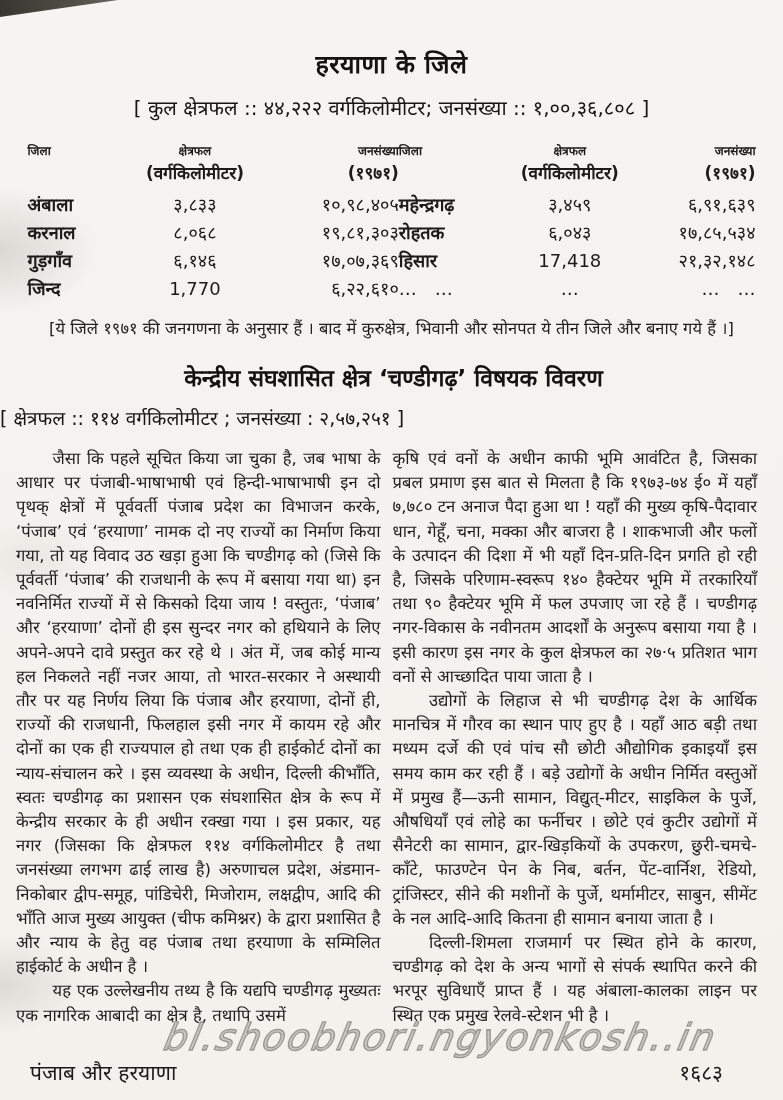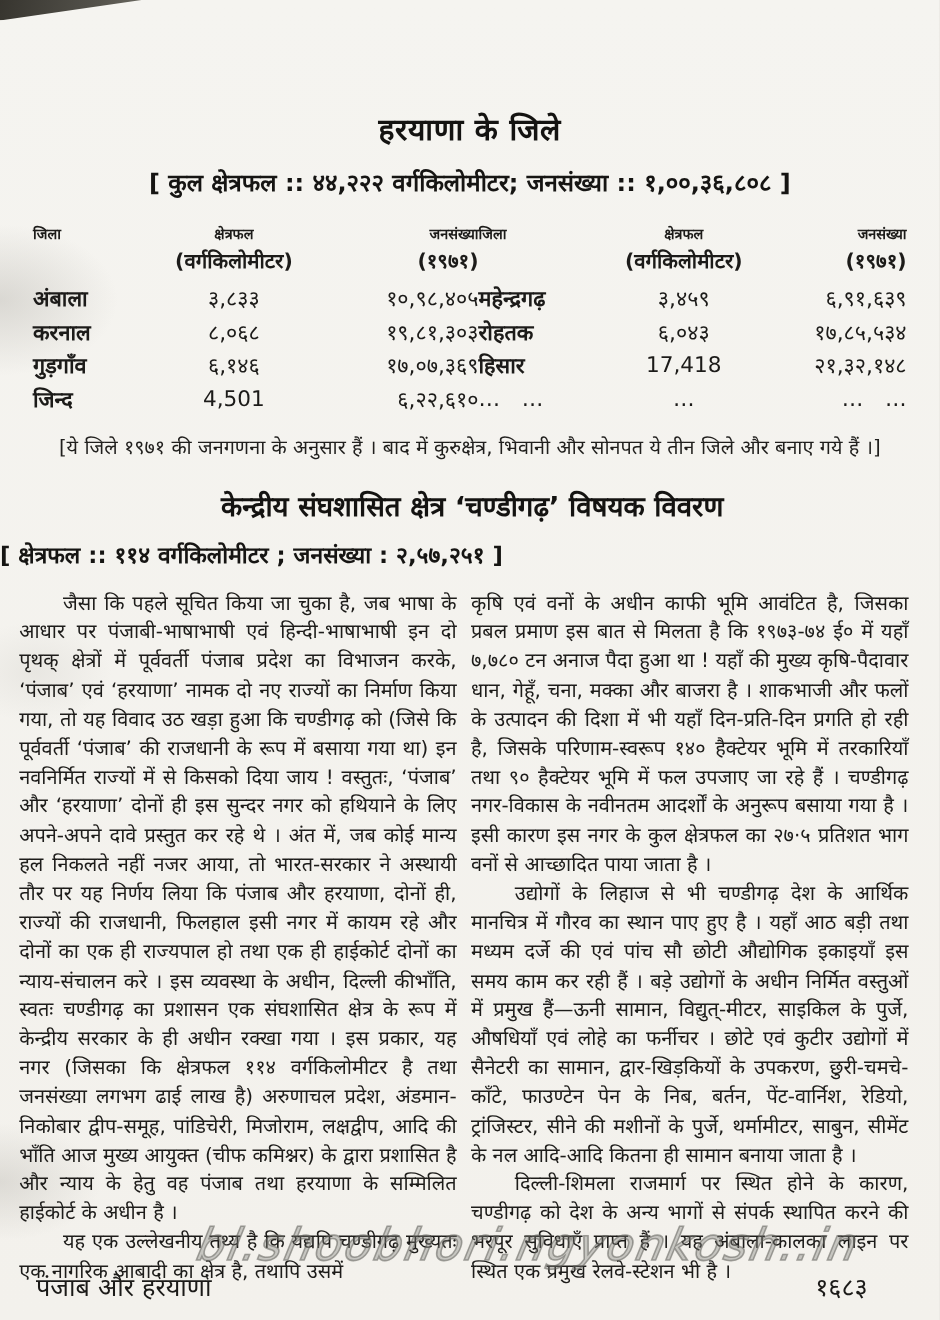--- a/index.html
+++ b/index.html
@@ -15,23 +15,23 @@
       radial-gradient(120px 70px at 0px 985px, rgba(168,165,158,0.30), rgba(168,165,158,0) 70%),
       radial-gradient(90px 60px at 30px 560px, rgba(180,177,170,0.18), rgba(180,177,170,0) 70%),
       linear-gradient(#f5f4f0,#f3f1ec);
     color:#1c1b19;
   }
   .corner-artifact{
     position:absolute;top:0;left:0;width:118px;height:17px;
     background:linear-gradient(100deg,#37352f 0%,#55534c 70%,#6b6961 100%);
     clip-path:polygon(0 0,100% 0,0 100%);
   }
-  .sec1-head{padding-top:46px;text-align:center;margin-top:44px;}
+  .sec1-head{padding-top:46px;text-align:center;}
   h1{margin:0;font-size:25px;font-weight:bold;letter-spacing:.5px;color:#141311;}
-  .subtitle{margin-top:14px;font-size:20px;font-weight:bold;color:#161513;}
+  .subtitle{margin-top:14px;font-size:20px;font-weight:normal;color:#161513;}
   table.districts{
     width:728px;margin:20px auto 0 auto;border-collapse:collapse;
     font-size:18px;table-layout:fixed;
   }
   table.districts th{font-weight:bold;padding:1px 0;font-size:12px;}
   table.districts td{padding:2px 0;}
   .ca{text-align:left;}
   .cb{text-align:center;}
   .cc{text-align:right;}
   tr.subhead th{font-weight:bold;font-size:17px;padding-bottom:6px;}
@@ -128,21 +128,21 @@
       <tr>
         <td class="ca dist">गुड़गाँव</td>
         <td class="cb">६,१४६</td>
         <td class="cc">१७,०७,३६९</td>
         <td class="ca dist">हिसार</td>
         <td class="cb">17,418</td>
         <td class="cc">२१,३२,१४८</td>
       </tr>
       <tr>
         <td class="ca dist">जिन्द</td>
-        <td class="cb">4,501</td>
+        <td class="cb">1,770</td>
         <td class="cc">६,२२,६१०</td>
         <td class="ca">… …</td>
         <td class="cb">…</td>
         <td class="cc">… …</td>
       </tr>
     </tbody>
   </table>
 
   <div class="note">[ये जिले १९७१ की जनगणना के अनुसार हैं । बाद में कुरुक्षेत्र, भिवानी और सोनपत ये तीन जिले और बनाए गये हैं ।]</div>
 

